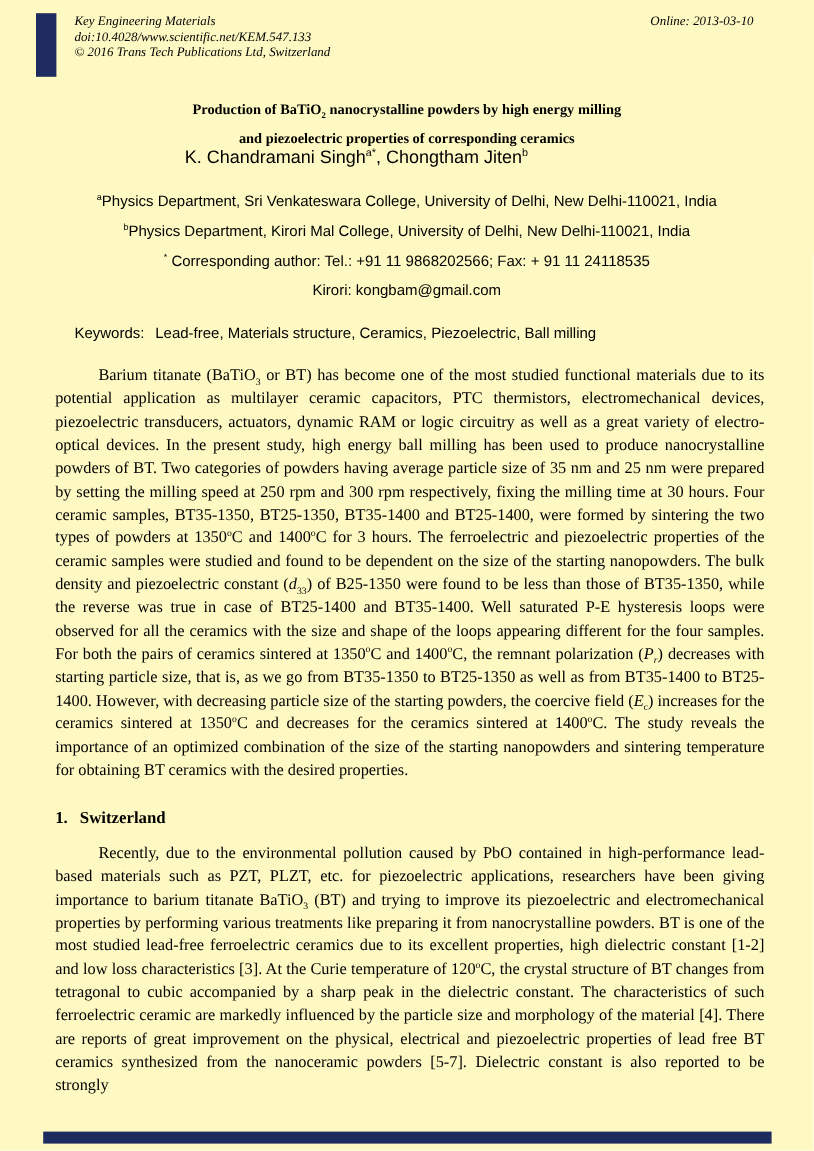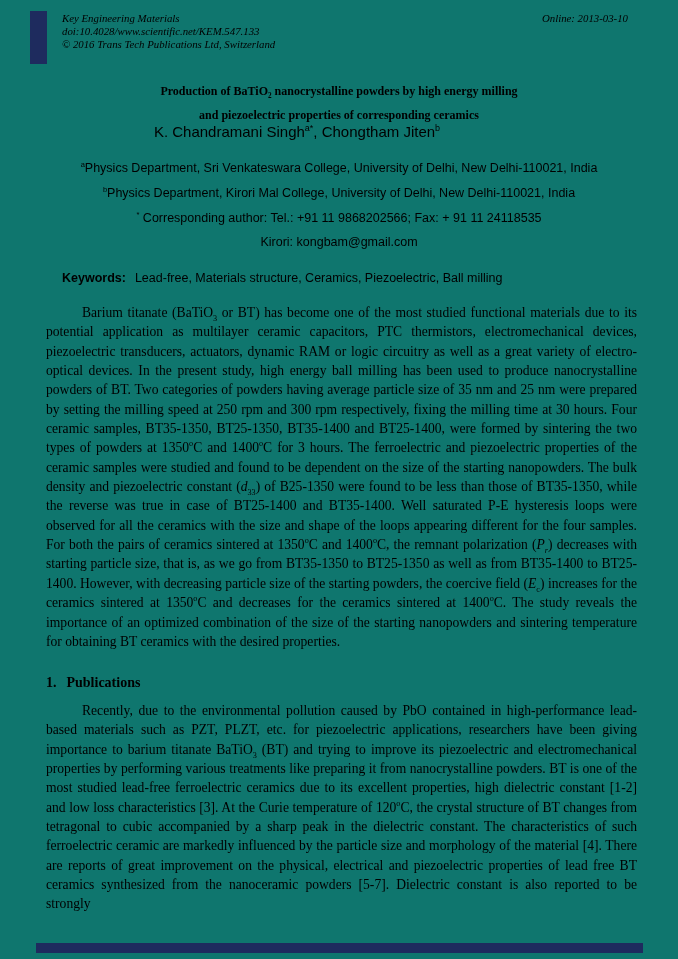--- a/index.html
+++ b/index.html
@@ -1,20 +1,20 @@
 <!DOCTYPE html>
 <html style="--redaction: #1e2b5e;"><head>
 <meta charset="utf-8">
 <style>
   html, body { margin: 0; padding: 0; background: #ffffff; }
   .page {
     position: relative;
     width: 678px;
     height: 959px;
-    background: #0f766e;
+    background: #fef9c3;
     color: #000000;
     font-family: "Liberation Serif", serif;
     overflow: hidden;
   }
   sup { font-size: 0.6em; vertical-align: super; line-height: 0; }
   sub { font-size: 0.6em; vertical-align: sub; line-height: 0; }
 
   .journal-meta {
     position: absolute; left: 62px; top: 12px;
     font-style: italic; font-size: 10.8px; line-height: 13.2px;
@@ -48,21 +48,21 @@
     position: absolute; left: 0; top: 156px; width: 678px;
     text-align: center;
     font-family: "Liberation Sans", sans-serif;
     font-size: 12.5px; line-height: 24.8px;
   }
   .keywords {
     position: absolute; left: 62px; top: 271px; width: 580px;
     font-family: "Liberation Sans", sans-serif;
     font-size: 12.5px;
   }
-  .kw-label { font-weight: bold; margin-right: 9px; }
+  .kw-label { font-weight: normal; margin-right: 9px; }
   .para {
     width: 591px;
     font-size: 13.6px; line-height: 19.35px;
     text-align: justify; text-indent: 36px;
   }
   .abstract { position: absolute; left: 46px; top: 303px; }
   .sec-heading {
     position: absolute; left: 46px; top: 675px;
     font-size: 14px; font-weight: bold;
   }
@@ -95,20 +95,20 @@
     <div>Kirori: kongbam@gmail.com</div>
   </div>
 
   <div class="keywords">
     <span class="kw-label">Keywords:</span><span>Lead-free, Materials structure, Ceramics, Piezoelectric, Ball milling</span>
   </div>
 
   <div class="para abstract">Barium titanate (BaTiO<sub>3</sub> or BT) has become one of the most studied functional materials due to its potential application as multilayer ceramic capacitors, PTC thermistors, electromechanical devices, piezoelectric transducers, actuators, dynamic RAM or logic circuitry as well as a great variety of electro-optical devices. In the present study, high energy ball milling has been used to produce nanocrystalline powders of BT. Two categories of powders having average particle size of 35 nm and 25 nm were prepared by setting the milling speed at 250 rpm and 300 rpm respectively, fixing the milling time at 30 hours. Four ceramic samples, BT35-1350, BT25-1350, BT35-1400 and BT25-1400, were formed by sintering the two types of powders at 1350<sup>o</sup>C and 1400<sup>o</sup>C for 3 hours. The ferroelectric and piezoelectric properties of the ceramic samples were studied and found to be dependent on the size of the starting nanopowders. The bulk density and piezoelectric constant (<i>d</i><sub>33</sub>) of B25-1350 were found to be less than those of BT35-1350, while the reverse was true in case of BT25-1400 and BT35-1400. Well saturated P-E hysteresis loops were observed for all the ceramics with the size and shape of the loops appearing different for the four samples. For both the pairs of ceramics sintered at 1350<sup>o</sup>C and 1400<sup>o</sup>C, the remnant polarization (<i>P<sub>r</sub></i>) decreases with starting particle size, that is, as we go from BT35-1350 to BT25-1350 as well as from BT35-1400 to BT25-1400. However, with decreasing particle size of the starting powders, the coercive field (<i>E</i><sub>c</sub>) increases for the ceramics sintered at 1350<sup>o</sup>C and decreases for the ceramics sintered at 1400<sup>o</sup>C. The study reveals the importance of an optimized combination of the size of the starting nanopowders and sintering temperature for obtaining BT ceramics with the desired properties.</div>
 
   <div class="sec-heading">
-    <span class="sec-num">1.</span><span>Publications</span>
+    <span class="sec-num">1.</span><span>Switzerland</span>
   </div>
 
   <div class="para intro">Recently, due to the environmental pollution caused by PbO contained in high-performance lead-based materials such as PZT, PLZT, etc. for piezoelectric applications, researchers have been giving importance to barium titanate BaTiO<sub>3</sub> (BT) and trying to improve its piezoelectric and electromechanical properties by performing various treatments like preparing it from nanocrystalline powders. BT is one of the most studied lead-free ferroelectric ceramics due to its excellent properties, high dielectric constant [1-2] and low loss characteristics [3]. At the Curie temperature of 120<sup>o</sup>C, the crystal structure of BT changes from tetragonal to cubic accompanied by a sharp peak in the dielectric constant. The characteristics of such ferroelectric ceramic are markedly influenced by the particle size and morphology of the material [4]. There are reports of great improvement on the physical, electrical and piezoelectric properties of lead free BT ceramics synthesized from the nanoceramic powders [5-7]. Dielectric constant is also reported to be strongly</div>
 
   <div class="redact-bottom"></div>
 
 </div>
 
 </body></html>

